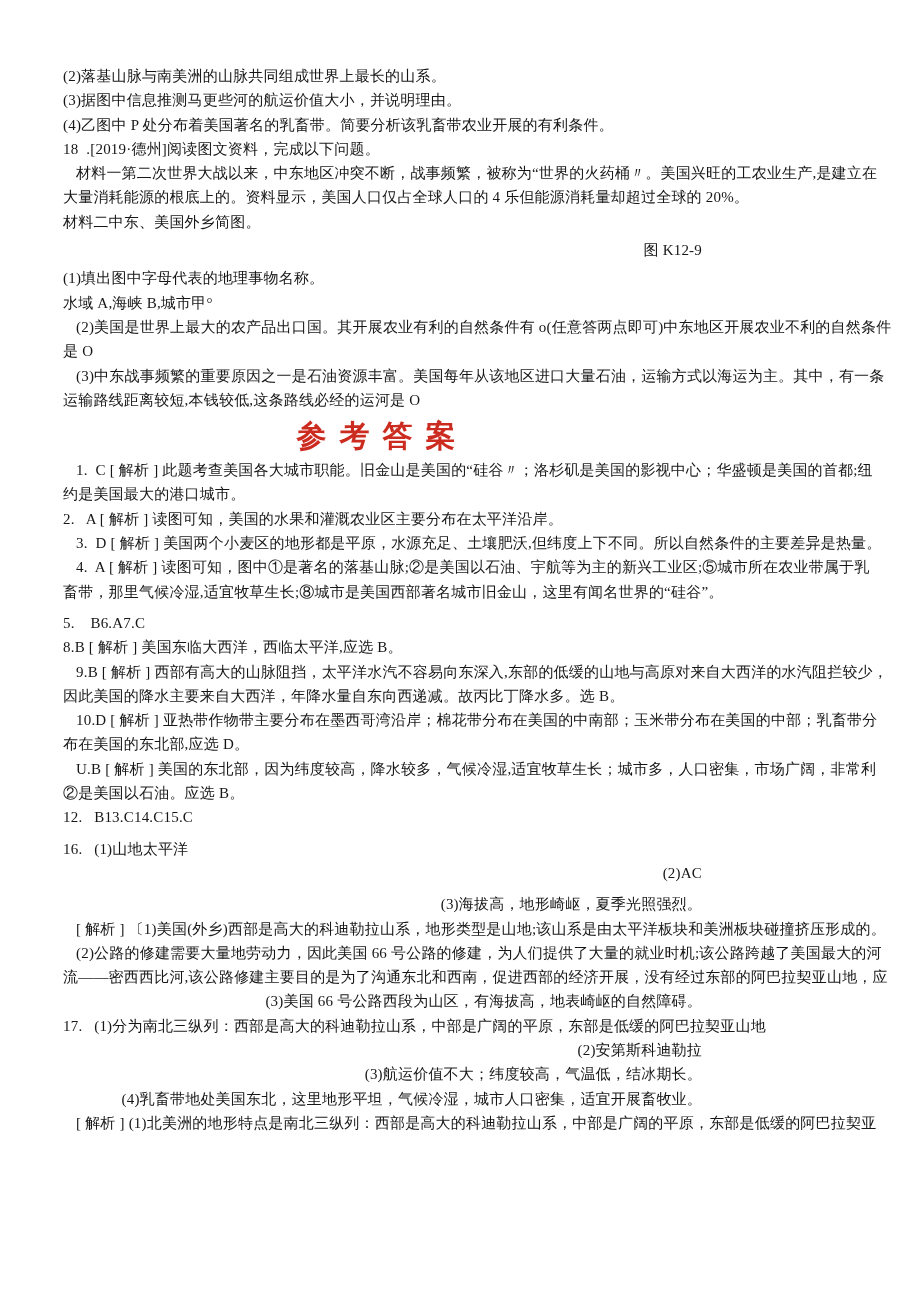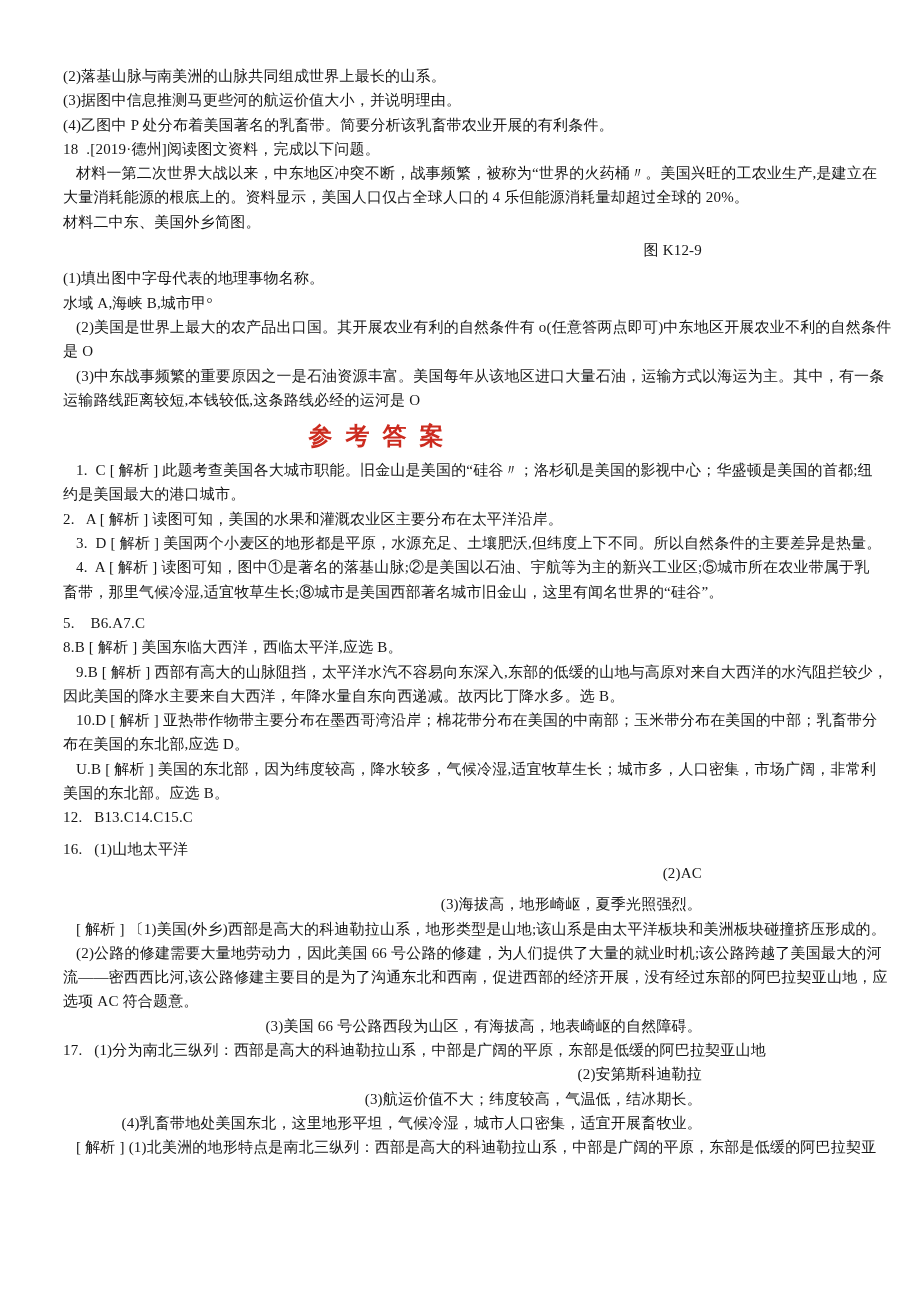--- a/index.html
+++ b/index.html
@@ -24,21 +24,21 @@
     letter-spacing: 0.2px;
   }
   .indent { text-indent: 13px; text-align: right; }
   .gap { margin-top: 7px; }
   .caption {
     text-align: right;
     margin: 4px 0 4px 0;
   }
   .heading {
     text-align: center;
-    font-size: 24px;
+    font-size: 30px;
     line-height: 30px;
     font-weight: bold;
     letter-spacing: 13px;
     margin: 9px 0 7px 0;
   }
 </style>
 </head>
 <body style="background: rgb(255, 255, 255); color: rgb(22, 22, 22);">
 
 <div class="page">
@@ -64,29 +64,28 @@
       <div class="line indent">3.  D [ 解析 ] 美国两个小麦区的地形都是平原，水源充足、土壤肥沃,但纬度上下不同。所以自然条件的主要差异是热量。</div>
       <div class="line indent">4.  A [ 解析 ] 读图可知，图中①是著名的落基山脉;②是美国以石油、宇航等为主的新兴工业区;⑤城市所在农业带属于乳</div>
       <div class="line">畜带，那里气候冷湿,适宜牧草生长;⑧城市是美国西部著名城市旧金山，这里有闻名世界的“硅谷”。</div>
       <div class="line gap">5.    B6.A7.C</div>
       <div class="line">8.B [ 解析 ] 美国东临大西洋，西临太平洋,应选 B。</div>
       <div class="line indent">9.B [ 解析 ] 西部有高大的山脉阻挡，太平洋水汽不容易向东深入,东部的低缓的山地与高原对来自大西洋的水汽阻拦较少，</div>
       <div class="line">因此美国的降水主要来自大西洋，年降水量自东向西递减。故丙比丁降水多。选 B。</div>
       <div class="line indent">10.D [ 解析 ] 亚热带作物带主要分布在墨西哥湾沿岸；棉花带分布在美国的中南部；玉米带分布在美国的中部；乳畜带分</div>
       <div class="line">布在美国的东北部,应选 D。</div>
       <div class="line indent">U.B [ 解析 ] 美国的东北部，因为纬度较高，降水较多，气候冷湿,适宜牧草生长；城市多，人口密集，市场广阔，非常利</div>
-      <div class="line">美国的东北部。应选 B。</div>
+      <div class="line">②是美国以石油。应选 B。</div>
       <div class="line">12.   B13.C14.C15.C</div>
       <div class="line gap">16.   (1)山地太平洋</div>
       <div class="line indent">(2)AC</div>
       <div class="line indent gap">(3)海拔高，地形崎岖，夏季光照强烈。</div>
       <div class="line indent">[ 解析 ] 〔1)美国(外乡)西部是高大的科迪勒拉山系，地形类型是山地;该山系是由太平洋板块和美洲板块碰撞挤压形成的。</div>
       <div class="line indent">(2)公路的修建需要大量地劳动力，因此美国 66 号公路的修建，为人们提供了大量的就业时机;该公路跨越了美国最大的河</div>
       <div class="line">流——密西西比河,该公路修建主要目的是为了沟通东北和西南，促进西部的经济开展，没有经过东部的阿巴拉契亚山地，应</div>
-      <div class="line">选项 AC 符合题意。</div>
       <div class="line indent">(3)美国 66 号公路西段为山区，有海拔高，地表崎岖的自然障碍。</div>
       <div class="line">17.   (1)分为南北三纵列：西部是高大的科迪勒拉山系，中部是广阔的平原，东部是低缓的阿巴拉契亚山地</div>
       <div class="line indent">(2)安第斯科迪勒拉</div>
       <div class="line indent">(3)航运价值不大；纬度较高，气温低，结冰期长。</div>
       <div class="line indent">(4)乳畜带地处美国东北，这里地形平坦，气候冷湿，城市人口密集，适宜开展畜牧业。</div>
       <div class="line indent">[ 解析 ] (1)北美洲的地形特点是南北三纵列：西部是高大的科迪勒拉山系，中部是广阔的平原，东部是低缓的阿巴拉契亚</div>
     </div>
 </div>
 
 </body></html>

